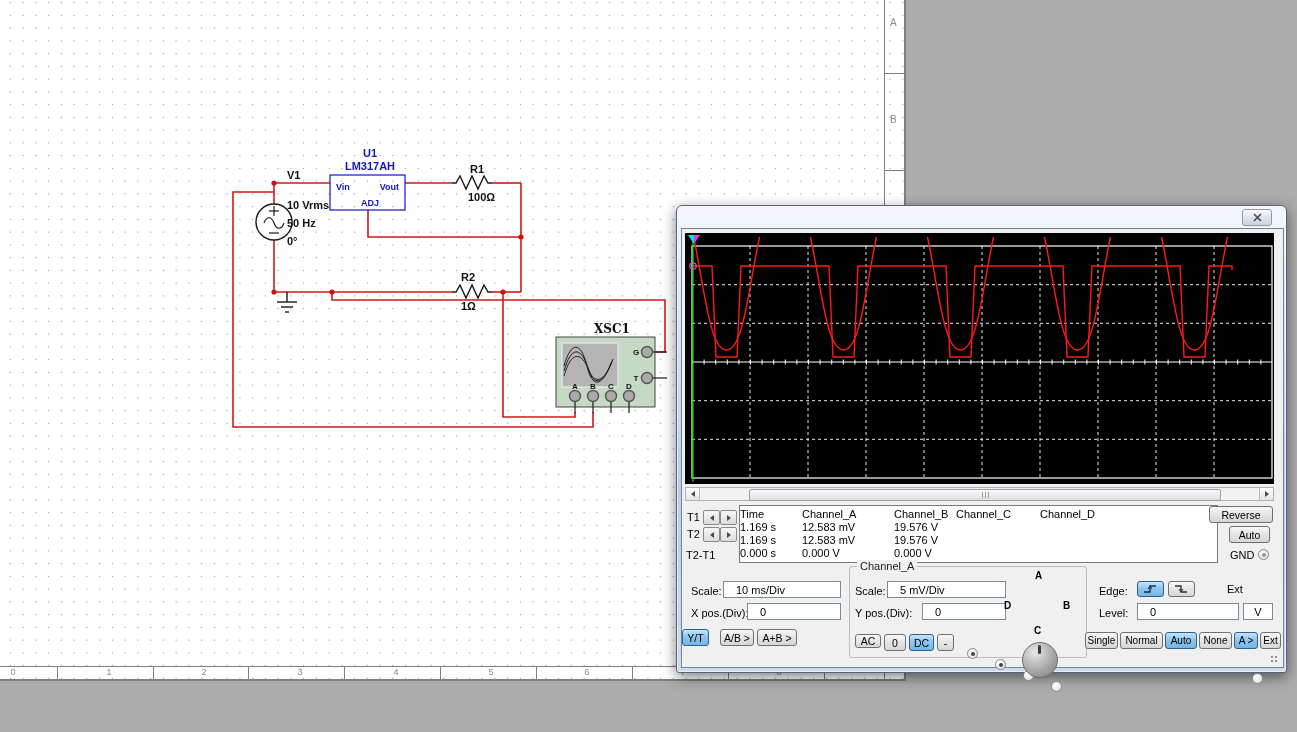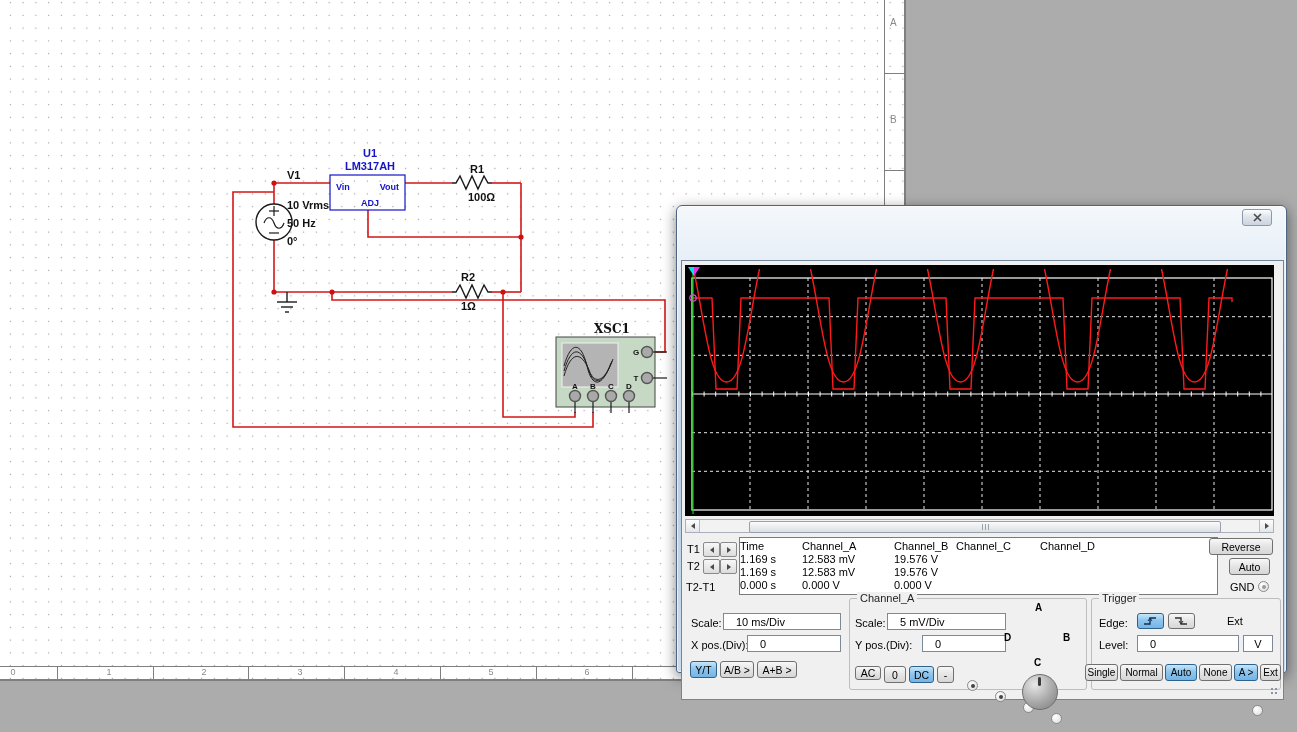--- a/index.html
+++ b/index.html
@@ -15,21 +15,21 @@
   .colnum{font-size:9px;color:#8a8a8a;text-align:center;width:20px;}
   
   .scope{left:676px;top:205px;width:609px;height:466px;border-radius:6px 6px 3px 3px;
     background:linear-gradient(180deg,#f4f8fc,#d3e0ef 30%,#bccfe4 60%,#cddbec);
     border:1px solid #4e6config0;border:1px solid #4e6480;
     box-shadow:0 4px 14px rgba(0,0,0,0.5), inset 0 0 0 1px rgba(255,255,255,0.6);}
   .titlebar{left:0;top:0;right:0;height:21px;display:flex;align-items:center;padding-left:8px;
     font-size:12px;color:#1a1a1a;}
   .closebtn{right:14px;top:3px;width:28px;height:15px;border:1px solid #8d99aa;border-radius:3px;
     background:linear-gradient(#fcfdfe,#dfe5ec 45%,#ccd4df);display:flex;align-items:center;justify-content:center;}
-  .wincontent{left:4px;top:22px;width:601px;height:438px;background:#f0f0f0;border:1px solid #74839a;margin-top:32px;}
+  .wincontent{left:4px;top:22px;width:601px;height:438px;background:#f0f0f0;border:1px solid #74839a;}
   .bezel{left:3px;top:4px;width:589px;height:251px;background:#000;}
   
   .sbar{left:3px;top:258px;width:589px;height:14px;background:#f2f2f2;border:1px solid #a8b0ba;box-sizing:border-box;}
   .sbtn{width:13px;height:12px;background:linear-gradient(#fdfdfd,#e3e6ea);border-right:1px solid #b5bcc5;
     display:flex;align-items:center;justify-content:center;}
   .sbtn.r{border-right:none;border-left:1px solid #b5bcc5;}
   .tri-l{width:0;height:0;border-top:3px solid transparent;border-bottom:3px solid transparent;border-right:4px solid #4a4a4a;}
   .tri-r{width:0;height:0;border-top:3px solid transparent;border-bottom:3px solid transparent;border-left:4px solid #4a4a4a;}
   .sthumb{left:63px;top:1px;width:470px;height:10px;background:linear-gradient(#fafafa,#dcdfe3);
     border:1px solid #98a0ab;border-radius:2px;display:flex;align-items:center;justify-content:center;gap:2px;}
@@ -313,21 +313,21 @@
 
       <div class="abs btn" style="left:527px;top:277px;width:64px;height:17px">Reverse</div>
       <div class="abs btn" style="left:547px;top:297px;width:41px;height:17px">Auto</div>
       <div class="abs lbl" style="left:548px;top:320px">GND</div>
       <div class="abs radio dim" style="left:576px;top:320px"></div>
 
       <div class="abs lbl" style="left:9px;top:356px">Scale:</div>
       <div class="abs field" style="left:41px;top:352px;width:118px;height:17px">10 ms/Div</div>
       <div class="abs lbl" style="left:9px;top:378px">X pos.(Div):</div>
       <div class="abs field" style="left:65px;top:374px;width:94px;height:17px">0</div>
-      <div class="abs btn on" style="left:8px;top:400px;width:27px;height:17px">Y/T</div>
+      <div class="abs btn on" style="left:0;top:400px;width:27px;height:17px">Y/T</div>
       <div class="abs btn" style="left:38px;top:400px;width:34px;height:17px">A/B &gt;</div>
       <div class="abs btn" style="left:75px;top:400px;width:40px;height:17px">A+B &gt;</div>
 
       <div class="abs gb" style="left:167px;top:337px;width:236px;height:90px">
         <div class="gbcap">Channel_A</div>
       </div>
       <div class="abs lbl" style="left:173px;top:356px">Scale:</div>
       <div class="abs field" style="left:205px;top:352px;width:119px;height:17px">5 mV/Div</div>
       <div class="abs lbl" style="left:173px;top:378px">Y pos.(Div):</div>
       <div class="abs field" style="left:240px;top:374px;width:84px;height:17px">0</div>
@@ -339,23 +339,20 @@
       <div class="abs radio sel" style="left:313px;top:408px"></div>
       <div class="abs radio" style="left:341px;top:408px"></div>
       <div class="abs radio" style="left:369px;top:408px"></div>
 
       <div class="abs knoblbl" style="left:353px;top:341px">A</div>
       <div class="abs knoblbl" style="left:322px;top:371px">D</div>
       <div class="abs knoblbl" style="left:381px;top:371px">B</div>
       <div class="abs knoblbl" style="left:352px;top:396px">C</div>
       <div class="abs knob" style="left:340px;top:358px"></div>
 
-      <div class="abs gb" style="left:409px;top:337px;width:188px;height:90px">
-        <div class="gbcap">Trigger</div>
-      </div>
       <div class="abs lbl" style="left:417px;top:356px">Edge:</div>
       <div class="abs btn on" style="left:455px;top:352px;width:27px;height:16px">
         <svg width="15" height="10">
           <path d="M1,8 H7 V2 H13" stroke="#103050" stroke-width="1.4" fill="none"></path>
           <path d="M5,5 L7,2 L9,5" stroke="#103050" stroke-width="1" fill="none"></path>
         </svg>
       </div>
       <div class="abs btn" style="left:486px;top:352px;width:27px;height:16px">
         <svg width="15" height="10">
           <path d="M1,2 H7 V8 H13" stroke="#303030" stroke-width="1.4" fill="none"></path>

